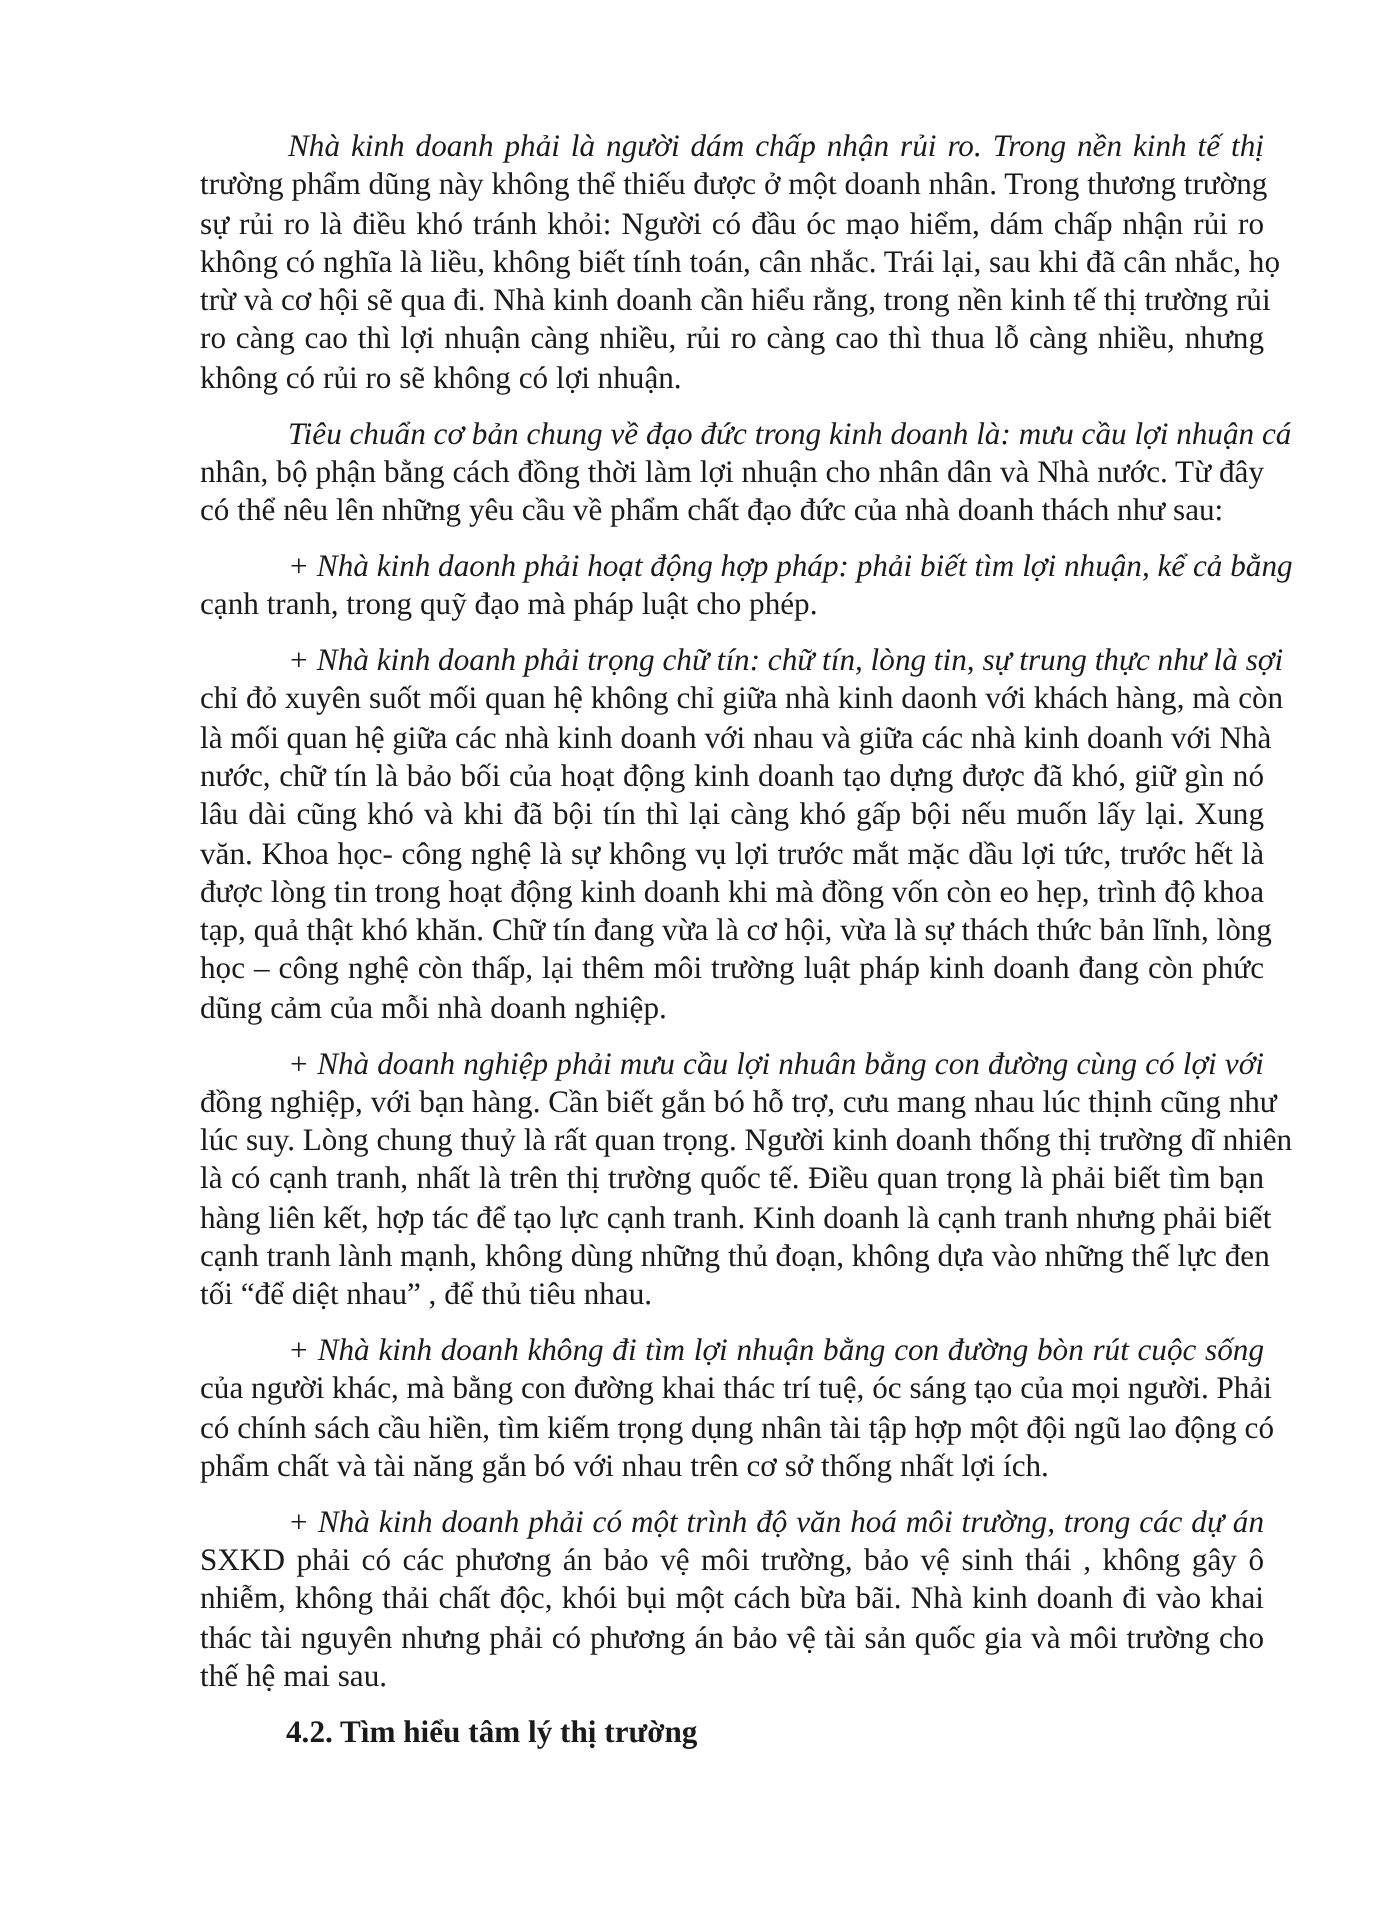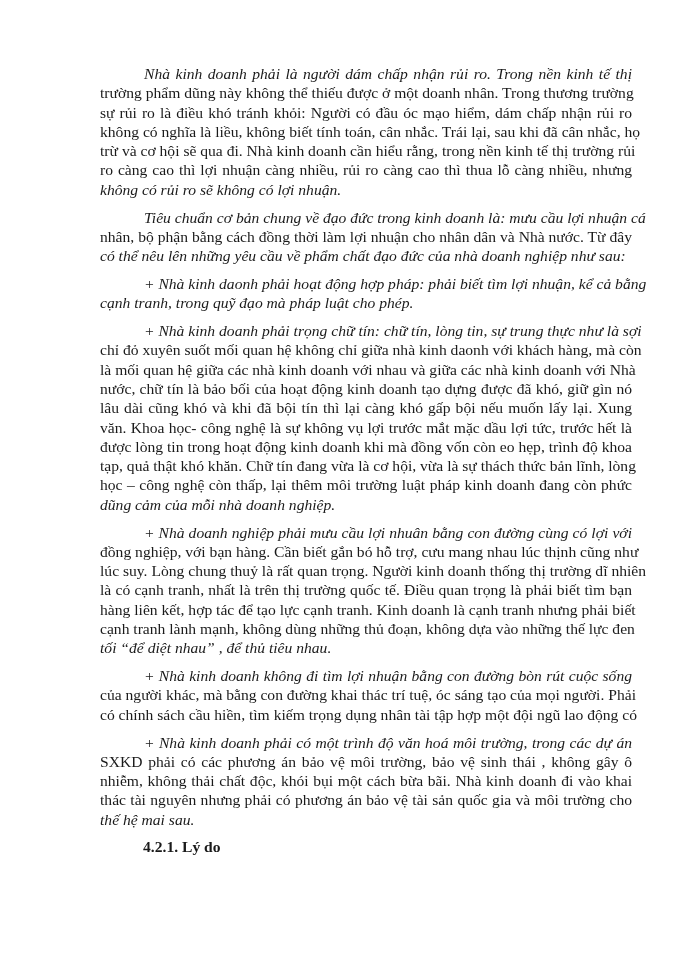--- a/index.html
+++ b/index.html
@@ -4,42 +4,42 @@
 <style>
   html, body { margin: 0; padding: 0; background: #ffffff; }
   body { width: 700px; height: 960px; position: relative; overflow: hidden; }
   .page {
     position: absolute; left: 100px; top: 64px; width: 532px;
     font-family: "Liberation Serif", "DejaVu Serif", serif;
     font-size: 15.6px; line-height: 19.3px; color: #1a1a1a;
   }
   .para { margin: 0 0 8.5px 0; text-align: justify; }
   .line { display: block; text-align: justify; text-align-last: justify; white-space: nowrap; height: 19.3px; }
-  .line.last { text-align-last: left; font-style: italic; }
+  .line.last { text-align-last: left; }
   .line.first { padding-left: 44px; font-style: italic; }
   .heading { font-weight: bold; padding-left: 43px; margin: 0 0 8px 0; line-height: 19.3px; }
 </style>
 </head>
 <body>
 
 <div class="page">
   <div id="paras">
       <div class="para">
         <span class="line first">Nhà kinh doanh phải là người dám chấp nhận rủi ro. Trong nền kinh tế thị</span>
         <span class="line">trường phẩm dũng này không thể thiếu được ở một doanh nhân. Trong thương trường</span>
         <span class="line">sự rủi ro là điều khó tránh khỏi: Người có đầu óc mạo hiểm, dám chấp nhận rủi ro</span>
         <span class="line">không có nghĩa là liều, không biết tính toán, cân nhắc. Trái lại, sau khi đã cân nhắc, họ</span>
         <span class="line">trừ và cơ hội sẽ qua đi. Nhà kinh doanh cần hiểu rằng, trong nền kinh tế thị trường rủi</span>
         <span class="line">ro càng cao thì lợi nhuận càng nhiều, rủi ro càng cao thì thua lỗ càng nhiều, nhưng</span>
         <span class="line last">không có rủi ro sẽ không có lợi nhuận.</span>
       </div>
       <div class="para">
         <span class="line first">Tiêu chuẩn cơ bản chung về đạo đức trong kinh doanh là: mưu cầu lợi nhuận cá</span>
         <span class="line">nhân, bộ phận bằng cách đồng thời làm lợi nhuận cho nhân dân và Nhà nước. Từ đây</span>
-        <span class="line last">có thể nêu lên những yêu cầu về phẩm chất đạo đức của nhà doanh nghiệp như sau:</span>
+        <span class="line last">có thể nêu lên những yêu cầu về phẩm chất đạo đức của nhà doanh thách như sau:</span>
       </div>
       <div class="para">
         <span class="line first">+ Nhà kinh daonh phải hoạt động hợp pháp: phải biết tìm lợi nhuận, kể cả bằng</span>
         <span class="line last">cạnh tranh, trong quỹ đạo mà pháp luật cho phép.</span>
       </div>
       <div class="para">
         <span class="line first">+ Nhà kinh doanh phải trọng chữ tín: chữ tín, lòng tin, sự trung thực như là sợi</span>
         <span class="line">chỉ đỏ xuyên suốt mối quan hệ không chỉ giữa nhà kinh daonh với khách hàng, mà còn</span>
         <span class="line">là mối quan hệ giữa các nhà kinh doanh với nhau và giữa các nhà kinh doanh với Nhà</span>
         <span class="line">nước, chữ tín là bảo bối của hoạt động kinh doanh tạo dựng được đã khó, giữ gìn nó</span>
@@ -56,25 +56,26 @@
         <span class="line">lúc suy. Lòng chung thuỷ là rất quan trọng. Người kinh doanh thống thị trường dĩ nhiên</span>
         <span class="line">là có cạnh tranh, nhất là trên thị trường quốc tế. Điều quan trọng là phải biết tìm bạn</span>
         <span class="line">hàng liên kết, hợp tác để tạo lực cạnh tranh. Kinh doanh là cạnh tranh nhưng phải biết</span>
         <span class="line">cạnh tranh lành mạnh, không dùng những thủ đoạn, không dựa vào những thế lực đen</span>
         <span class="line last">tối “để diệt nhau” , để thủ tiêu nhau.</span>
       </div>
       <div class="para">
         <span class="line first">+ Nhà kinh doanh không đi tìm lợi nhuận bằng con đường bòn rút cuộc sống</span>
         <span class="line">của người khác, mà bằng con đường khai thác trí tuệ, óc sáng tạo của mọi người. Phải</span>
         <span class="line">có chính sách cầu hiền, tìm kiếm trọng dụng nhân tài tập hợp một đội ngũ lao động có</span>
+        <span class="line last">phẩm chất và tài năng gắn bó với nhau trên cơ sở thống nhất lợi ích.</span>
       </div>
       <div class="para">
         <span class="line first">+ Nhà kinh doanh phải có một trình độ văn hoá môi trường, trong các dự án</span>
         <span class="line">SXKD phải có các phương án bảo vệ môi trường, bảo vệ sinh thái , không gây ô</span>
         <span class="line">nhiễm, không thải chất độc, khói bụi một cách bừa bãi. Nhà kinh doanh đi vào khai</span>
         <span class="line">thác tài nguyên nhưng phải có phương án bảo vệ tài sản quốc gia và môi trường cho</span>
         <span class="line last">thế hệ mai sau.</span>
       </div>
     </div>
 
-  <div class="heading" style="margin-bottom:1px">4.2.1. Lý do</div>
+  <div class="heading">4.2. Tìm hiểu tâm lý thị trường</div>
 
 </div>
 
 </body></html>

